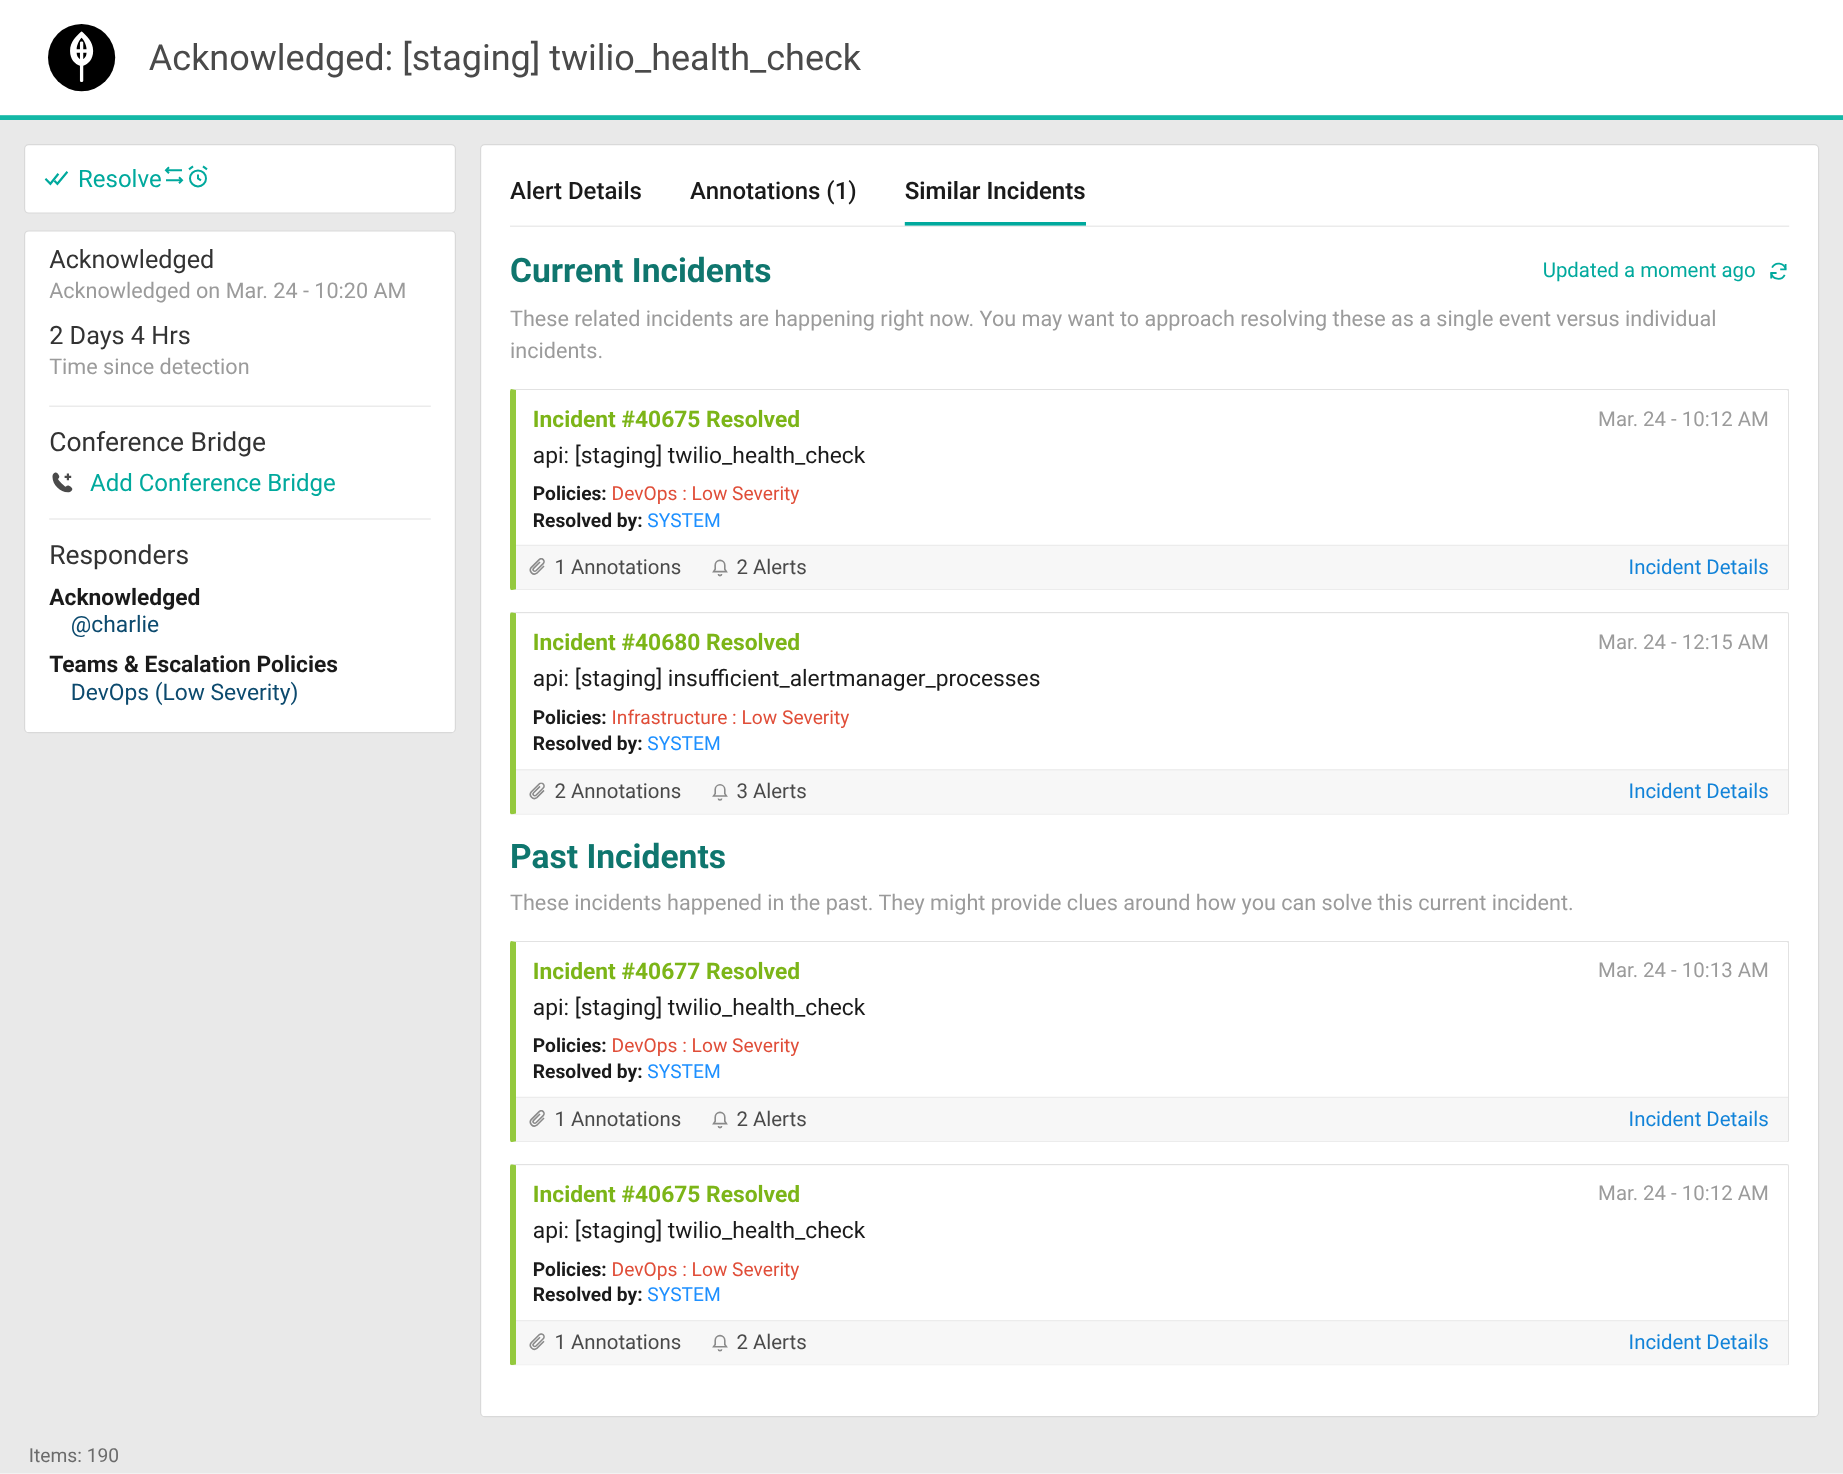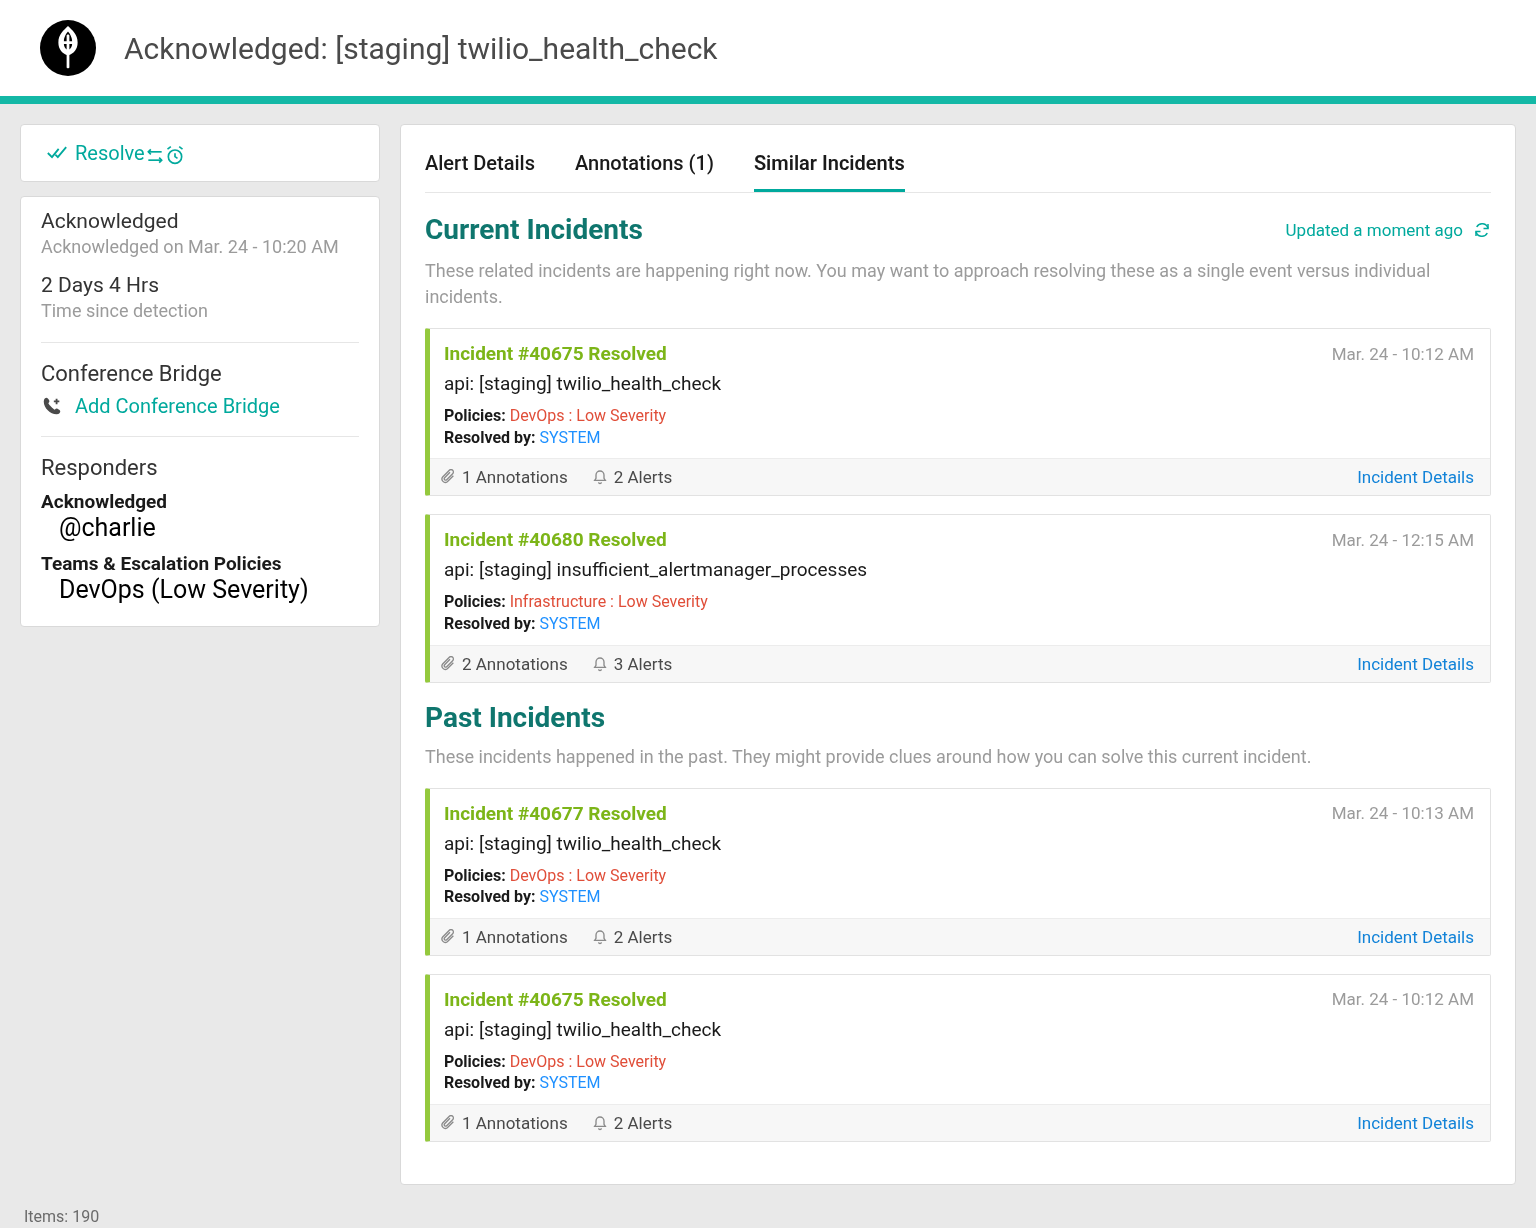--- a/index.html
+++ b/index.html
@@ -10,21 +10,21 @@
     width: 1536px;
   }
   .page-bg { background: #e9e9e9; padding-bottom: 4px; }
   .header {
     background: #fff;
     width: 100%;
     padding: 20px 28px 20px 40px;
     display: flex;
     align-items: center;
     gap: 28px;
-    border-bottom: 8px solid #14b8a6;
+    border-bottom: 4px solid #14b8a6;
   }
   .logo {
     width: 56px; height: 56px;
     border-radius: 50%;
     background: #000;
     display: flex;
     align-items: center;
     justify-content: center;
   }
   .logo svg { width: 34px; height: 44px; }
@@ -43,22 +43,22 @@
     width: 360px;
     flex: none;
   }
   .card {
     background: #fff;
     border: 1px solid #d9d9d9;
     border-radius: 4px;
   }
   .resolve-bar {
     display: flex;
-    align-items: flex-end;
-    padding: 16px 26px;
+    align-items: flex-start;
+    padding: 16px 16px;
   }
   .resolve-link {
     color: #00a99d;
     font-size: 20px;
     display: flex;
     align-items: center;
     gap: 8px;
     cursor: pointer;
   }
   .icon-teal { color: #00a99d; }
@@ -89,21 +89,21 @@
   .teal-action {
     color: #00a99d;
     font-size: 20px;
     display: flex;
     align-items: center;
     gap: 12px;
     cursor: pointer;
   }
   .dark-icon { color: #4a4a4a; }
   .bold-line { font-weight: 700; font-size: 19px; color: #1a1a1a; margin-top: 10px; }
-  .indent-line { font-size: 25px; color: #000000; padding-left: 18px; }
+  .indent-line { font-size: 19px; color: #0c4a6e; padding-left: 18px; }
 
   .main {
     flex: 1;
     background: #fff;
     border: 1px solid #d9d9d9;
     border-radius: 4px;
     padding: 16px 24px 24px 24px;
   }
   .tabs {
     display: flex;

